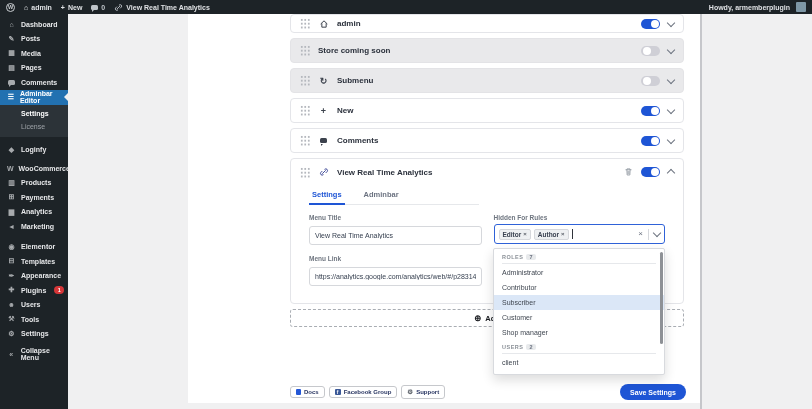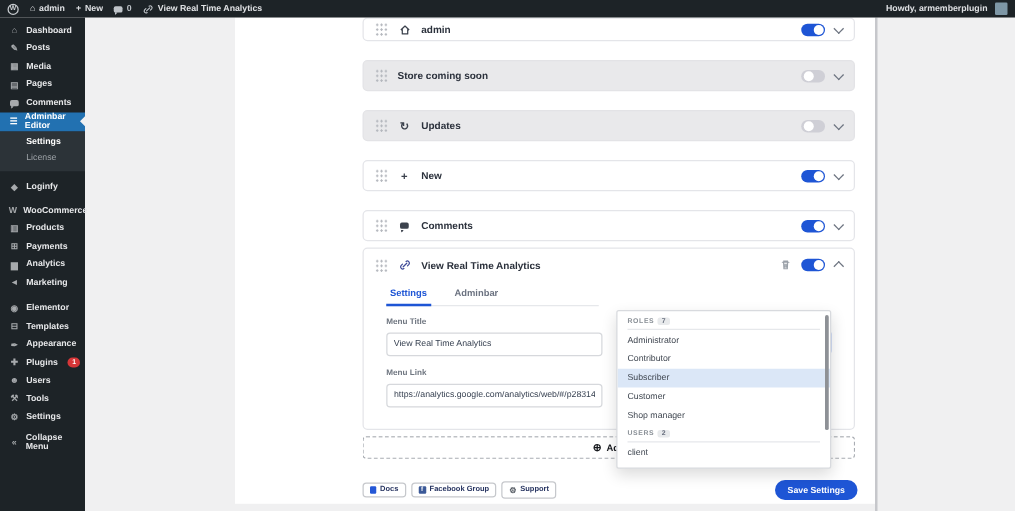--- a/index.html
+++ b/index.html
@@ -29,21 +29,21 @@
              font-size:5.5px;text-align:center;padding:0 1px;font-weight:700}
   
   .bubble{width:7px;height:5px;background:currentColor;border-radius:1.5px;position:relative;display:inline-block}
   .bubble:after{content:"";position:absolute;left:1px;bottom:-2.5px;width:0;height:0;
                 border:1.8px solid transparent;border-top-color:currentColor;border-left-color:currentColor}
   
   .panel{position:absolute;left:188px;top:14px;width:512px;height:389px;background:#fff;overflow:hidden;z-index:5}
   .vline{position:absolute;left:700px;top:14px;bottom:0;width:2px;background:#c6c7cb;z-index:6}
   .rows{margin:0 16px 0 102px}
   .row{display:flex;align-items:center;background:#fff;border:1px solid #e4e5e9;border-radius:4px;
-       padding:0 9px;gap:8px;height:25px;margin-top:15px;box-sizing:border-box}
+       padding:0 9px;gap:8px;height:25px;margin-top:5px;box-sizing:border-box}
   .row.first{height:19px;margin-top:0}
   .row.gray{background:#e9e9eb;border-color:#e3e3e6}
   .drag{width:10px;height:11px;flex:0 0 auto;
         background-image:radial-gradient(circle,#b4b7bd 0.9px,transparent 1.05px);
         background-size:3.5px 3.8px}
   .row-icon{width:11px;display:flex;align-items:center;justify-content:center;color:#3c424d;font-size:9px;font-weight:700}
   .row-title{font-size:8px;font-weight:700;color:#2b313c;white-space:nowrap}
   .row-spacer{flex:1}
   .chev{width:5px;height:5px;border-right:1.3px solid #6d7480;border-bottom:1.3px solid #6d7480;
         transform:rotate(45deg);flex:0 0 auto;margin-bottom:2px}
@@ -253,21 +253,21 @@
       <span class="row-spacer"></span>
       <span class="toggle off">
           <span class="thumb"></span>
         </span>
       <span class="chev"></span>
     </div>
 
     <div class="row gray">
       <span class="drag"></span>
       <span class="row-icon">↻</span>
-      <span class="row-title">Updates</span>
+      <span class="row-title">Submenu</span>
       <span class="row-spacer"></span>
       <span class="toggle off">
           <span class="thumb"></span>
         </span>
       <span class="chev"></span>
     </div>
 
     <div class="row">
       <span class="drag"></span>
       <span class="row-icon">+</span>

